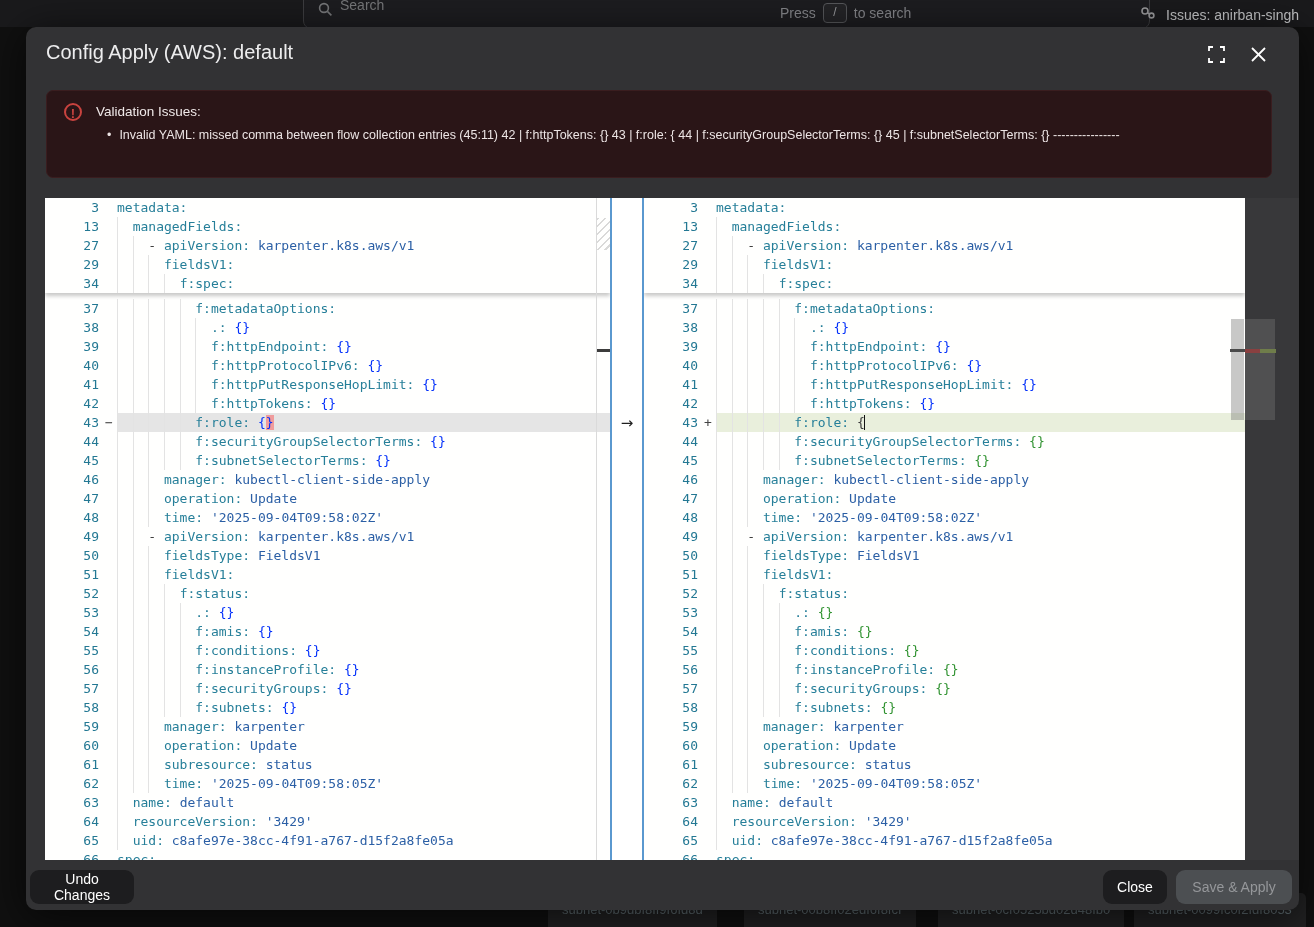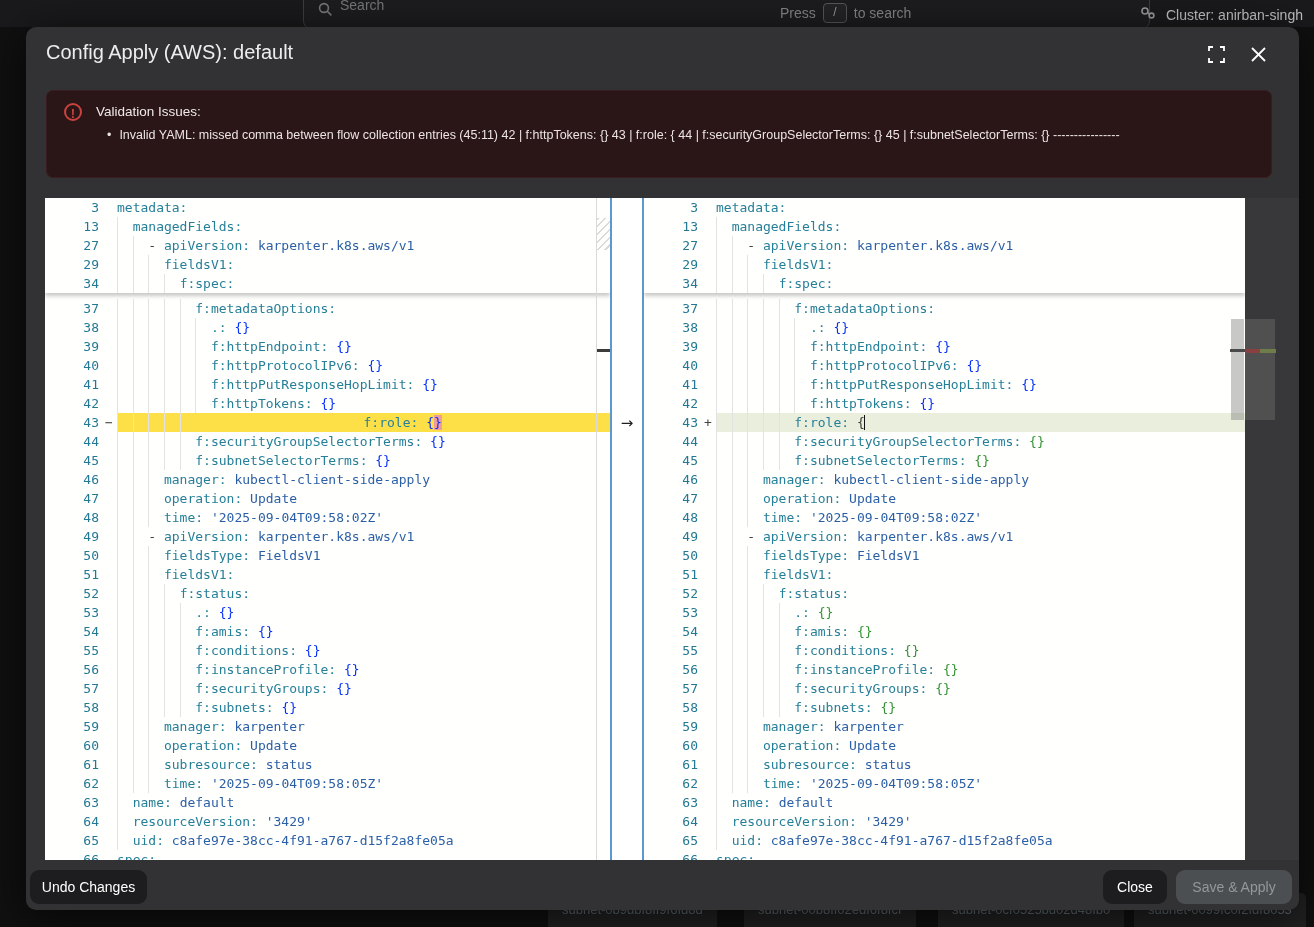--- a/index.html
+++ b/index.html
@@ -44,21 +44,21 @@
   .pane{position:absolute;top:0;bottom:0;overflow:hidden;}
   .pane-l{left:0;width:565px;}
   .pane-r{left:599px;width:601px;}
   .sticky{position:absolute;top:0;left:0;right:0;height:95px;background:#fffffe;z-index:5;
     box-shadow:0 3px 4px rgba(0,0,0,.22);}
   .codebody{position:absolute;top:101px;left:0;right:0;}
   .crow{height:19px;display:flex;white-space:pre;}
   .lnum{width:60px;text-align:right;padding-right:6px;color:#237893;flex:none;box-sizing:border-box;}
   .lmark{width:12px;color:#444;flex:none;}
   .ccode{flex:1;position:relative;white-space:pre;color:#1b1b1b;}
-  .ccode.rm{background:#fde047;text-align:center;}
+  .ccode.rm{background:#e5e5e5;}
   .ccode.ad{background:#e9efdc;}
   .guides{position:absolute;left:0;top:0;bottom:0;
     background:repeating-linear-gradient(to right,#e3e3e3 0 1px,transparent 1px 15.64px);}
   .k{color:#267f99;}
   .v{color:#2b5fa5;}
   .dash{color:#3f3f3f;}
   .bb{color:#0431fa;}
   .bg{color:#319331;}
   .bu{color:#3a3a3a;}
   .cdf{background:#f09c9c;}
@@ -77,21 +77,21 @@
   .rsb .slider{position:absolute;left:1px;right:1px;top:121px;height:101px;background:rgba(110,110,110,.38);}
   .rsb .mark{position:absolute;left:0;right:0;top:151px;height:3px;background:#4a4a4a;}
   
   .mmap{position:absolute;left:1219px;top:171px;width:54px;height:662px;background:rgba(255,255,255,.03);}
   .mslider{position:absolute;left:0;top:121px;width:30px;height:101px;background:rgba(255,255,255,.12);}
   .mred{position:absolute;left:0;top:151px;width:15px;height:4px;background:#8a4040;}
   .mgreen{position:absolute;left:15px;top:151px;width:16px;height:4px;background:#6f7d4a;}
   
   .fbtn{position:absolute;top:843px;height:34px;border:none;border-radius:9px;font-size:14px;
     font-family:"Liberation Sans",sans-serif;cursor:pointer;}
-  .btn-undo{left:4px;width:117px;background:#1d1d1f;color:#fff;}
+  .btn-undo{left:4px;width:104px;background:#1d1d1f;color:#fff;}
   .btn-close{left:1077px;width:64px;background:#1d1d1f;color:#fff;}
   .btn-save{left:1150px;width:116px;background:#4c4f52;color:#95979a;cursor:default;}
 </style>
 </head>
 <body>
 
 <div class="topbar">
   <div class="searchbox">
     <span class="search-ic">
       <svg width="15" height="15" viewBox="0 0 15 15">
@@ -107,21 +107,21 @@
     </span>
   </div>
   <div class="cluster">
     <span>
       <svg width="17" height="14" viewBox="0 0 17 14">
           <circle cx="5" cy="5" r="3" fill="none" stroke="#9a9a9c" stroke-width="1.6"></circle>
           <circle cx="11.5" cy="9.5" r="2.4" fill="none" stroke="#9a9a9c" stroke-width="1.6"></circle>
           <line x1="7.4" y1="6.6" x2="9.6" y2="8.2" stroke="#9a9a9c" stroke-width="1.4"></line>
         </svg>
     </span>
-    <span>Cluster: anirban-singh</span>
+    <span>Issues: anirban-singh</span>
   </div>
 </div>
 
 <div class="bottom-strip" id="subnetRow">
     <div class="subnet-badge" style="left: 548px;">subnet-0b9dbf8ff9f6fd8d</div>
     <div class="subnet-badge" style="left: 744px;">subnet-00b8ff02edf6f8fcf</div>
     <div class="subnet-badge" style="left: 938px;">subnet-0cf0525bd02d48fb0</div>
     <div class="subnet-badge" style="left: 1134px;">subnet-0099fc0f2fdf8053</div>
   </div>
 

